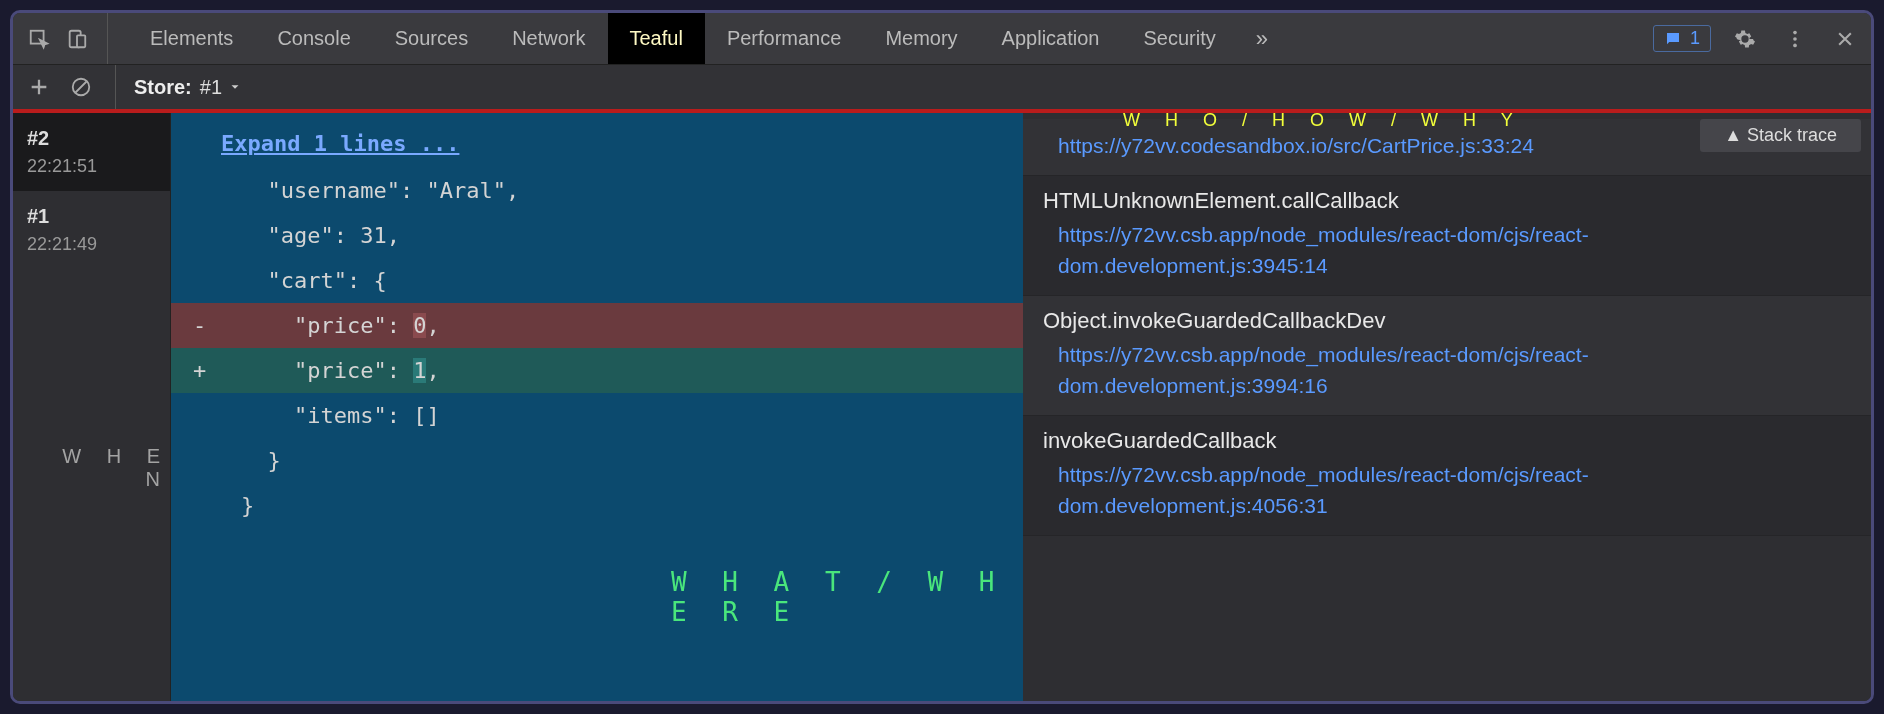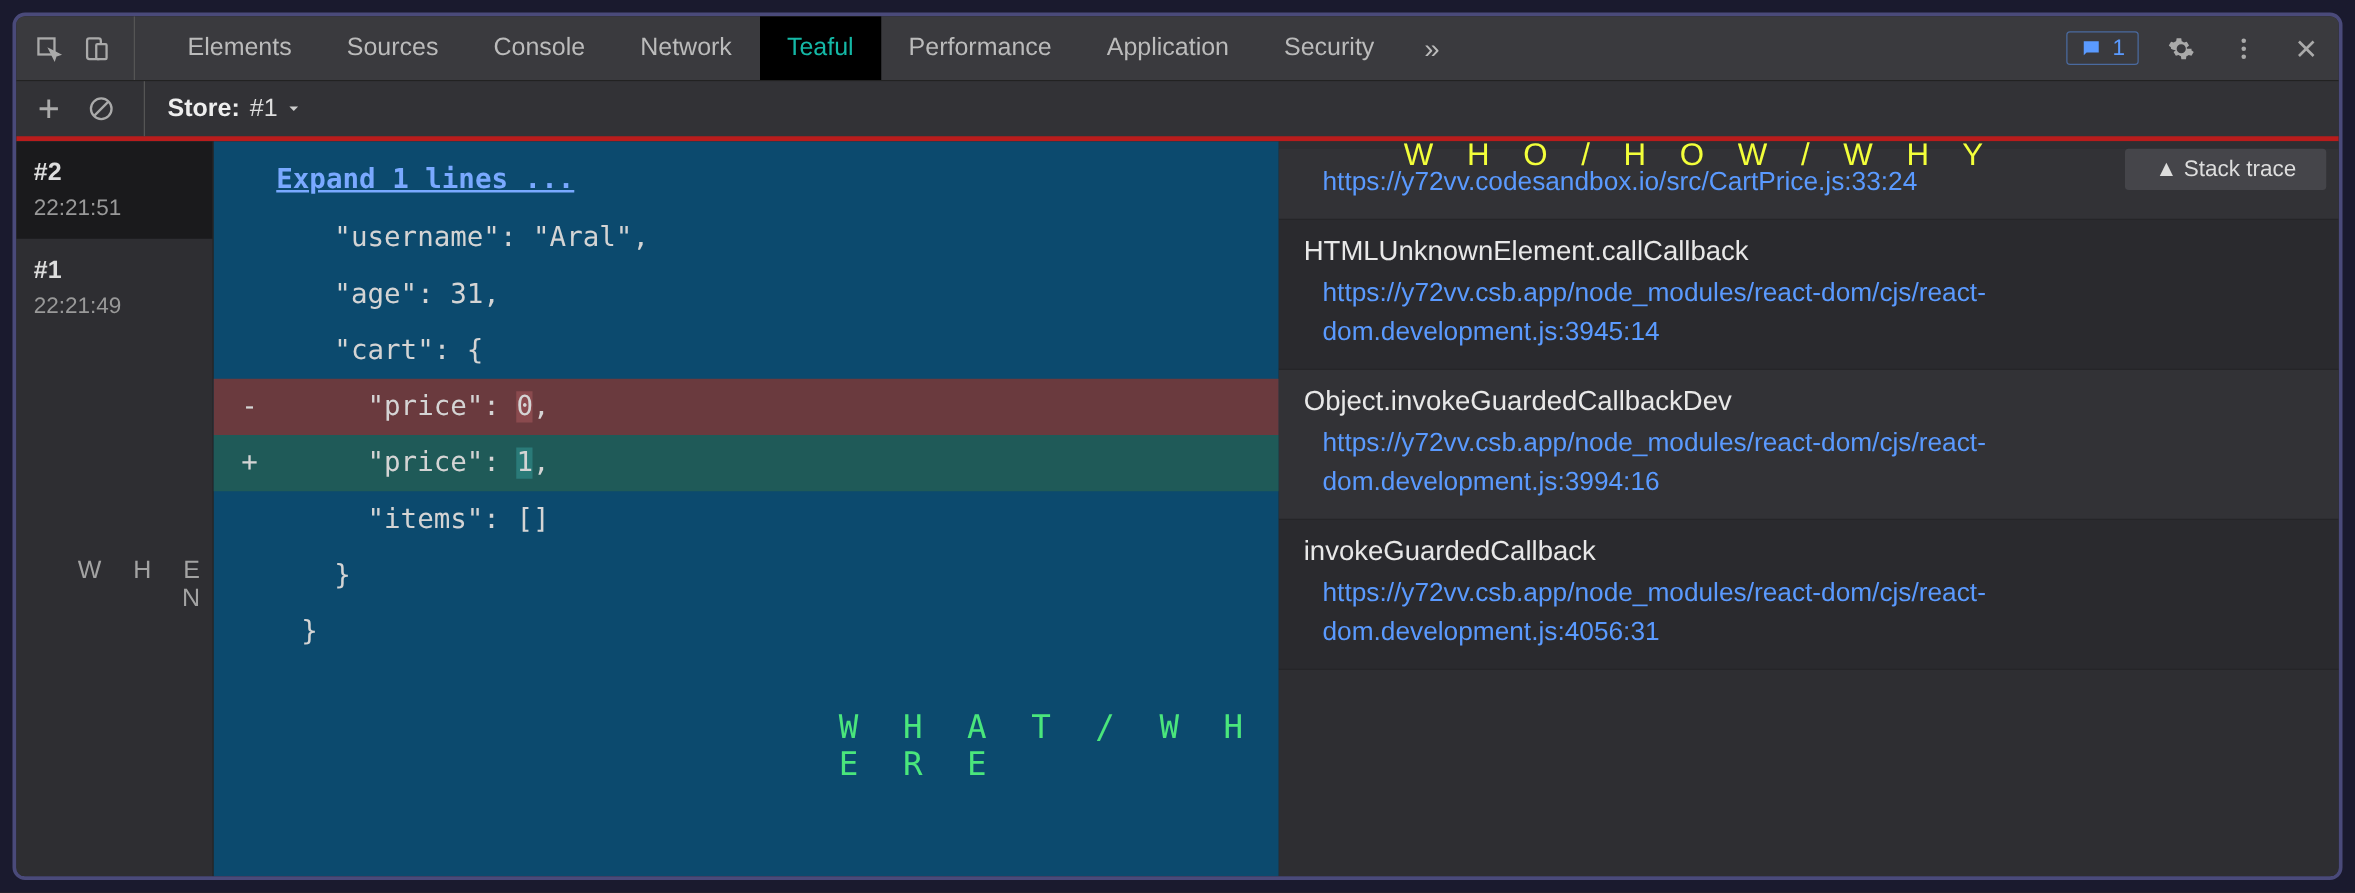--- a/index.html
+++ b/index.html
@@ -58,21 +58,21 @@
   padding: 0 22px;
   height: 100%;
   display: flex;
   align-items: center;
   color: #bbb;
   font-size: 20px;
   cursor: pointer;
 }
 .tab.active {
   background: #000;
-  color: #14b8a6;
+  color: #fef9c3;
 }
 .tabs-right {
   margin-left: auto;
   display: flex;
   align-items: center;
   gap: 18px;
 }
 .badge-box {
   display: flex;
   align-items: center;
@@ -185,21 +185,21 @@
   flex: 1;
   background: #2e2e32;
   overflow: hidden;
   position: relative;
 }
 .who-label-outer {
   position: absolute;
   top: 98px;
   left: 1110px;
   color: #f3ff3a;
-  font-size: 25px;
+  font-size: 18px;
   letter-spacing: 10px;
   z-index: 10;
 }
 .stack-header {
   position: absolute;
   right: 10px;
   top: 6px;
   background: #45454a;
   color: #ddd;
   padding: 6px 24px;
@@ -239,25 +239,26 @@
       </div>
       <div class="icon-btn">
         <svg width="22" height="22" viewBox="0 0 24 24" fill="none" stroke="currentColor" stroke-width="2">
             <rect x="4" y="3" width="12" height="18" rx="2"></rect>
             <rect x="12" y="8" width="9" height="13" rx="1" fill="#3a3a3e"></rect>
           </svg>
       </div>
     </div>
     <div class="tabs" id="tabs-container">
         <div class="tab">Elements</div>
+        <div class="tab">Console</div>
         <div class="tab">Sources</div>
-        <div class="tab">Console</div>
         <div class="tab">Network</div>
         <div class="tab active">Teaful</div>
         <div class="tab">Performance</div>
+        <div class="tab">Memory</div>
         <div class="tab">Application</div>
         <div class="tab">Security</div>
       </div>
     <div class="chevron-more" style="margin-left:18px;">»</div>
     <div class="tabs-right">
       <div class="badge-box">
         <svg width="18" height="18" viewBox="0 0 24 24" fill="#5a9aff">
             <path d="M4 4h16v12H7l-3 3z"></path>
           </svg>
         <span>1</span>

